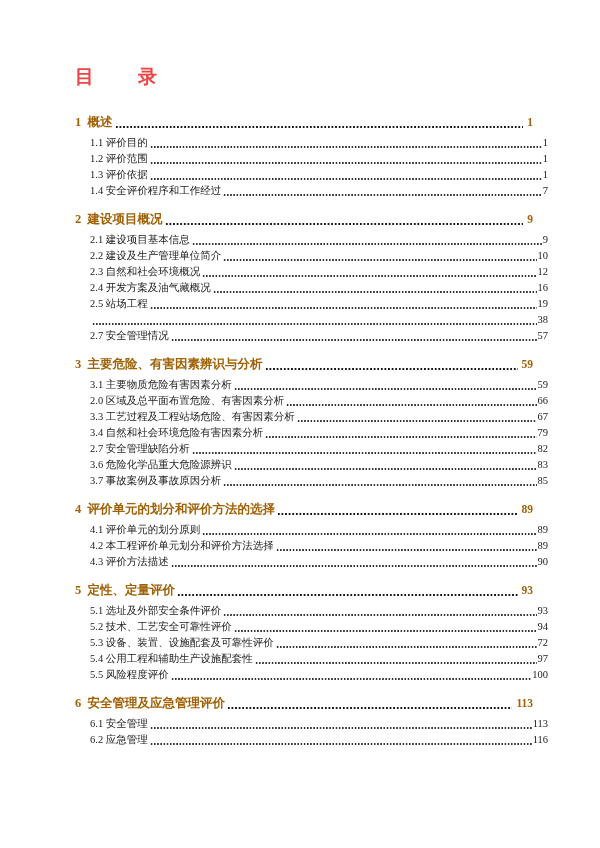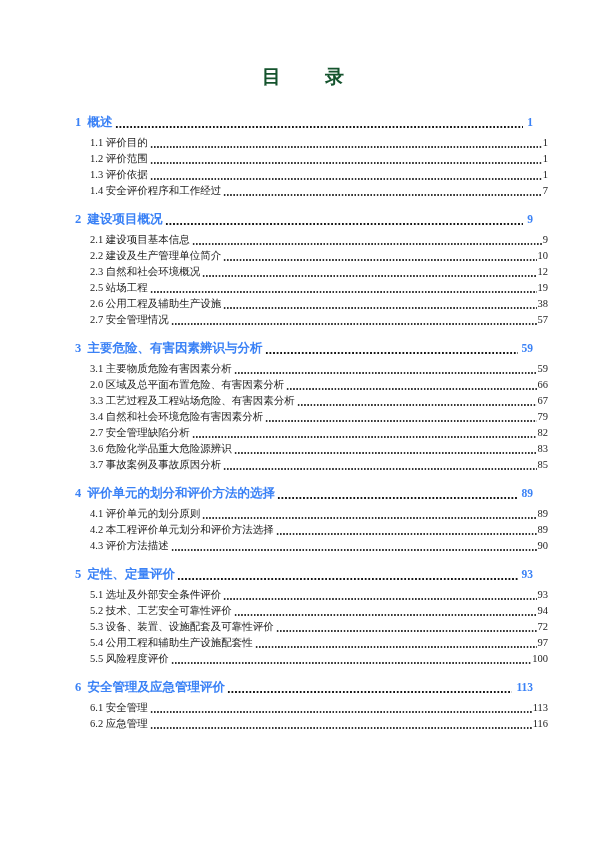--- a/index.html
+++ b/index.html
@@ -14,41 +14,40 @@
     margin: 0 auto;
     background: #ffffff;
     box-sizing: border-box;
     padding: 64px 67px 0 75px;
     font-family: "Liberation Serif", "DejaVu Serif", serif;
     color: #1c1c1c;
     overflow: hidden;
   }
   .toc-title {
     margin: 0 0 24px 0;
-    text-align: center;
     font-size: 19px;
     font-weight: bold;
     letter-spacing: 2px;
     white-space: pre;
-    color: #14532d;
+    color: #ef4444;
   }
   .toc { width: 100%; }
   .chapter { margin-top: 12px; }
   .chapter:first-child { margin-top: 10px; }
   .row {
     display: flex;
     align-items: baseline;
     width: 100%;
   }
   .chapter-row {
     font-size: 12.5px;
     font-weight: bold;
     line-height: 17px;
     margin-bottom: 4px;
-    color: #3b82f6;
+    color: #a16207;
   }
   .sections { width: 100%; }
   .section-row {
     font-size: 10.5px;
     line-height: 16px;
     padding-left: 15px;
     color: #222222;
     align-items: flex-end;
   }
   .label { white-space: pre; flex: 0 0 auto; }
@@ -130,29 +129,33 @@
     <span class="leader leader-fine"></span>
     <span class="pagenum">10</span>
   </div>
 
   <div class="row section-row">
     <span class="label">2.3 自然和社会环境概况</span>
     <span class="leader leader-fine"></span>
     <span class="pagenum">12</span>
   </div>
 
+  <div class="row section-row">
+    <span class="label">2.4 开发方案及油气藏概况</span>
+    <span class="leader leader-fine"></span>
+    <span class="pagenum">16</span>
+  </div>
 
   <div class="row section-row">
     <span class="label">2.5 站场工程</span>
     <span class="leader leader-fine"></span>
     <span class="pagenum">19</span>
   </div>
 
   <div class="row section-row">
-    <span class="label">2.6 公用工程及辅助生产设施</span>
     <span class="leader leader-fine"></span>
     <span class="pagenum">38</span>
   </div>
 
   <div class="row section-row">
     <span class="label">2.7 安全管理情况</span>
     <span class="leader leader-fine"></span>
     <span class="pagenum">57</span>
   </div>
 </div>

